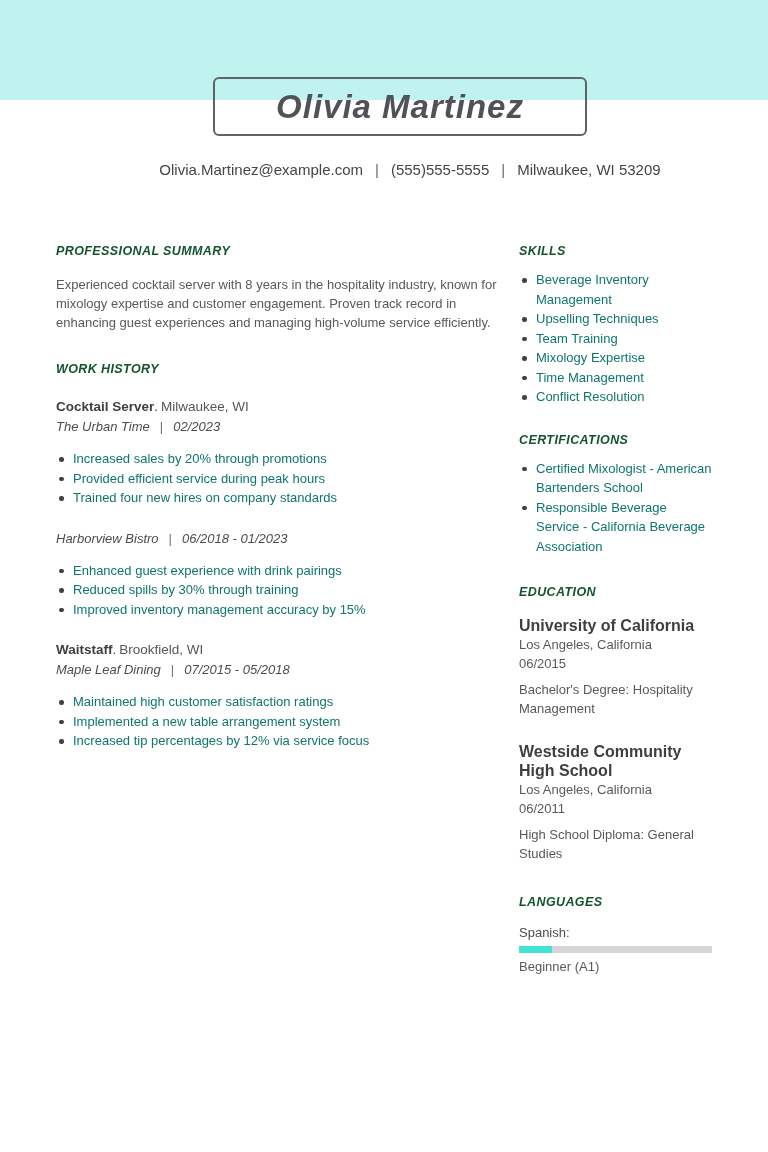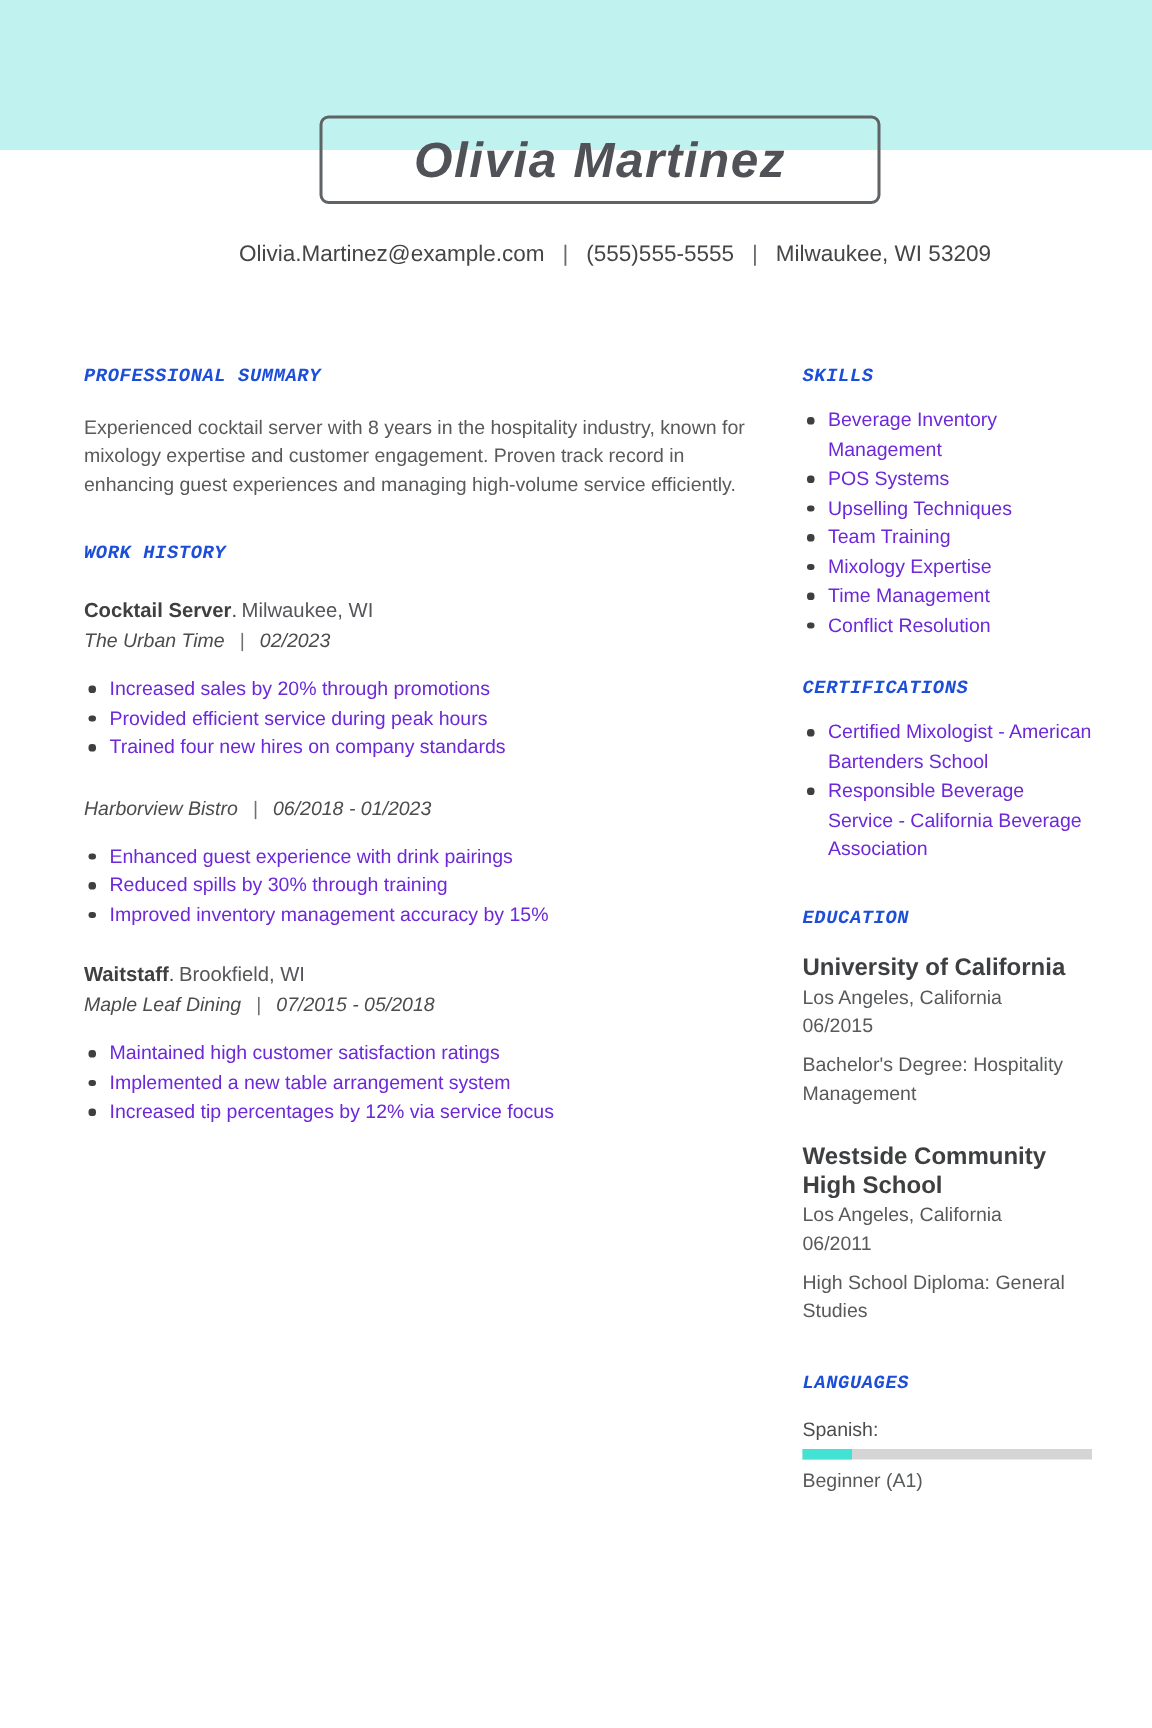--- a/index.html
+++ b/index.html
@@ -34,25 +34,25 @@
     text-align:center;font-size:15px;color:#454545;margin-left:10px;
   }
   .contact .sep{margin:0 12px;color:#6a6a6a;}
   
   .columns{
     position:absolute;top:244px;left:56px;
     width:656px;
     display:flex;gap:22px;
   }
   .col-left{width:441px;flex:0 0 441px;}
-  .col-right{width:193px;flex:0 0 193px;margin-left:16px;}
+  .col-right{width:193px;flex:0 0 193px;}
   .sec-heading{
     margin:0;
     font-size:12.5px;font-weight:bold;font-style:italic;
-    color:#1d4ed8;letter-spacing:.4px;font-family:Liberation Mono, monospace;
+    color:#14532d;letter-spacing:.4px;
   }
   
   .summary-text{
     margin:17px 0 0 0;
     font-size:13px;line-height:19px;color:#58595b;
   }
   .work-heading{margin-top:30px;}
   .job{margin-top:21px;}
   .job-title-line{font-size:13.5px;line-height:20px;}
   .job-title{font-weight:bold;color:#3e3f41;}
@@ -61,21 +61,21 @@
   .job-meta{
     font-size:13px;font-style:italic;color:#4b4c4e;line-height:20px;
   }
   .job-meta .pipe{margin:0 10px;font-style:normal;color:#707070;}
   ul.bullets{
     margin:12px 0 0 0;padding:0;list-style:none;
   }
   ul.bullets li{
     position:relative;
     padding-left:17px;
-    font-size:13px;line-height:19.5px;color:#6d28d9;
+    font-size:13px;line-height:19.5px;color:#0f766e;
   }
   ul.bullets li::before{
     content:"";
     position:absolute;left:3px;top:8px;
     width:4.5px;height:4.5px;border-radius:50%;
     background:#3e3f41;
   }
   
   .skills-list{margin-top:17px;}
   .certs-heading{margin-top:26px;}
@@ -160,21 +160,20 @@
         </ul>
       </div>
 
     </div>
 
     <div class="col-right">
 
       <h2 class="sec-heading">SKILLS</h2>
       <ul class="bullets skills-list">
         <li>Beverage Inventory Management</li>
-        <li>POS Systems</li>
         <li>Upselling Techniques</li>
         <li>Team Training</li>
         <li>Mixology Expertise</li>
         <li>Time Management</li>
         <li>Conflict Resolution</li>
       </ul>
 
       <h2 class="sec-heading certs-heading">CERTIFICATIONS</h2>
       <ul class="bullets certs-list">
         <li>Certified Mixologist - American Bartenders School</li>

